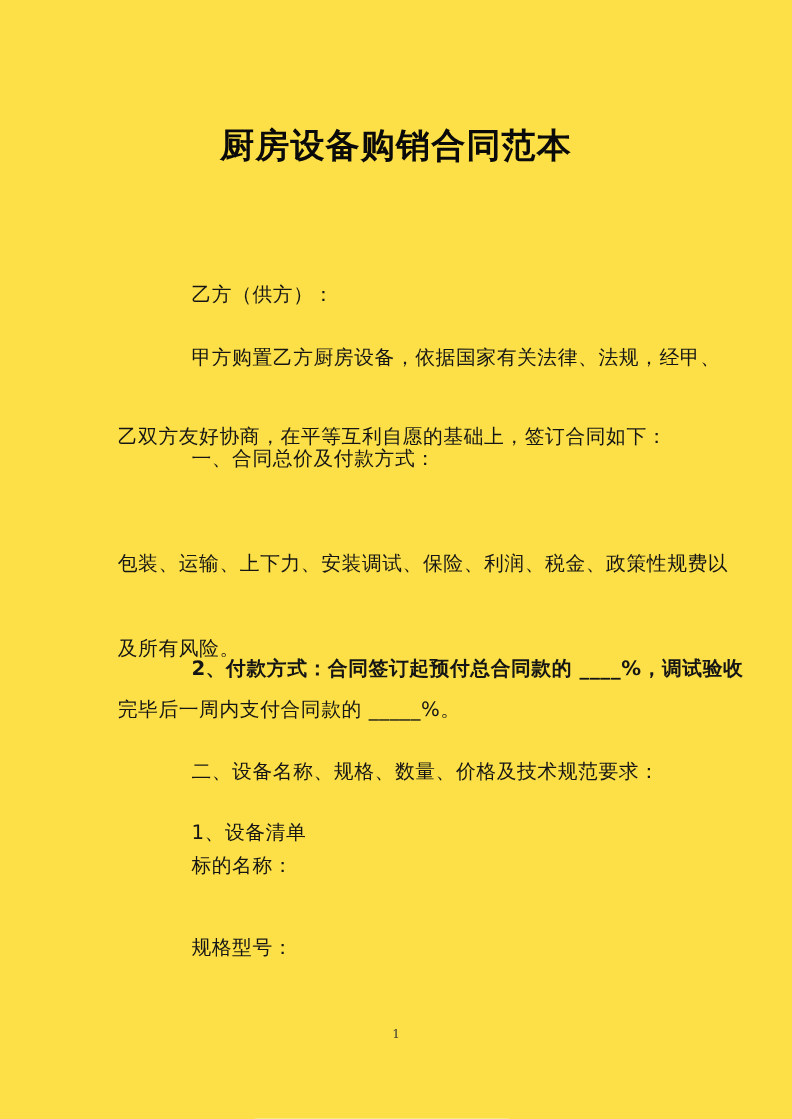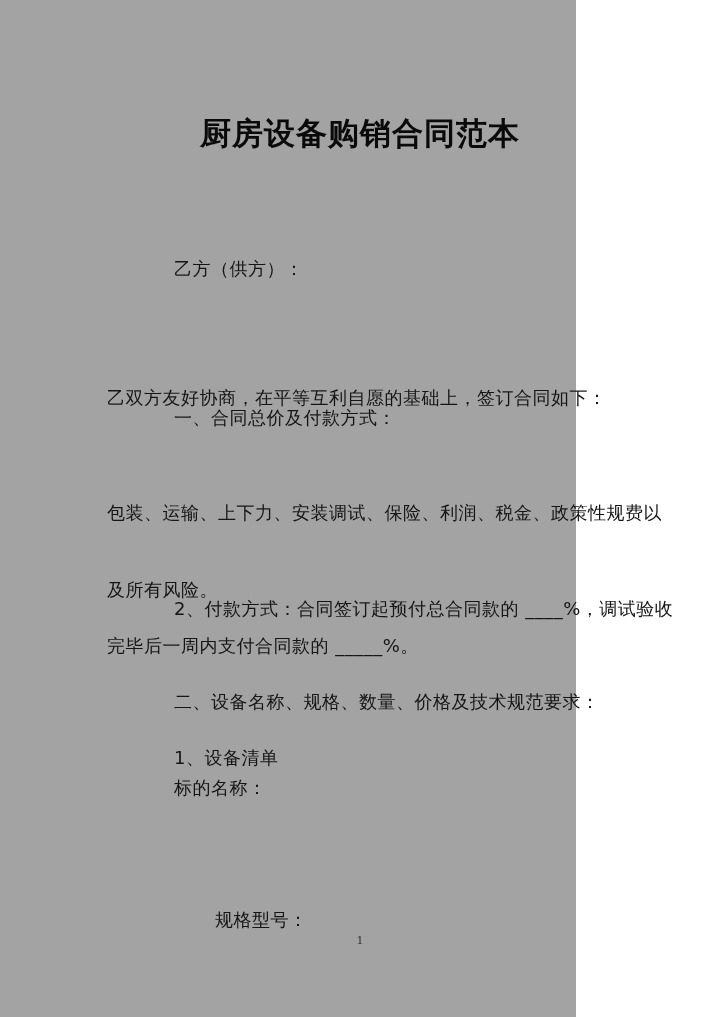--- a/index.html
+++ b/index.html
@@ -11,23 +11,23 @@
       width: 720px;
       height: 1017px;
       position: relative;
       overflow: hidden;
       font-family: "DejaVu Sans", "Liberation Sans", sans-serif;
       color: #111111;
     }
     .page {
       position: absolute;
       left: 0; top: 0;
-      width: 576px;
+      width: 720px;
       height: 1017px;
-      background: #a3a3a3;
+      background: #fde047;
     }
     .title {
       position: absolute;
       left: 0;
       width: 720px;
       top: 113px;
       text-align: center;
       font-size: 31px;
       font-weight: bold;
       letter-spacing: 1px;
@@ -58,33 +58,34 @@
 </head>
 <body>
 
 <div class="page">
 
   <div class="title">厨房设备购销合同范本</div>
 
 
   <div class="line indent" style="top:257px;text-align:right;">乙方（供方）：</div>
 
+  <div class="line indent" style="top:314px;">甲方购置乙方厨房设备，依据国家有关法律、法规，经甲、</div>
   <div class="line flush" style="top:362px;margin-top:24px;">乙双方友好协商，在平等互利自愿的基础上，签订合同如下：</div>
 
   <div class="line indent" style="top:406px;">一、合同总价及付款方式：</div>
 
   <div class="line flush" style="top:501px;">包装、运输、上下力、安装调试、保险、利润、税金、政策性规费以</div>
   <div class="line flush" style="top:538px;margin-top:40px;">及所有风险。</div>
 
-  <div class="line indent" style="top:597px;">2、付款方式：合同签订起预付总合同款的 ____%，调试验收</div>
+  <div class="line indent" style="top:597px;font-weight:bold;">2、付款方式：合同签订起预付总合同款的 ____%，调试验收</div>
   <div class="line flush" style="top:634px;">完毕后一周内支付合同款的 _____%。</div>
 
   <div class="line indent" style="top:690px;">二、设备名称、规格、数量、价格及技术规范要求：</div>
 
   <div class="line indent" style="top:746px;">1、设备清单</div>
 
   <div class="line indent" style="top:776px;">标的名称：</div>
 
-  <div class="line indent" style="top:908px;margin-left:41px;">规格型号：</div>
+  <div class="line indent" style="top:850px;">规格型号：</div>
 
   <div class="page-number">1</div>
 
 </div>
 
 </body></html>

